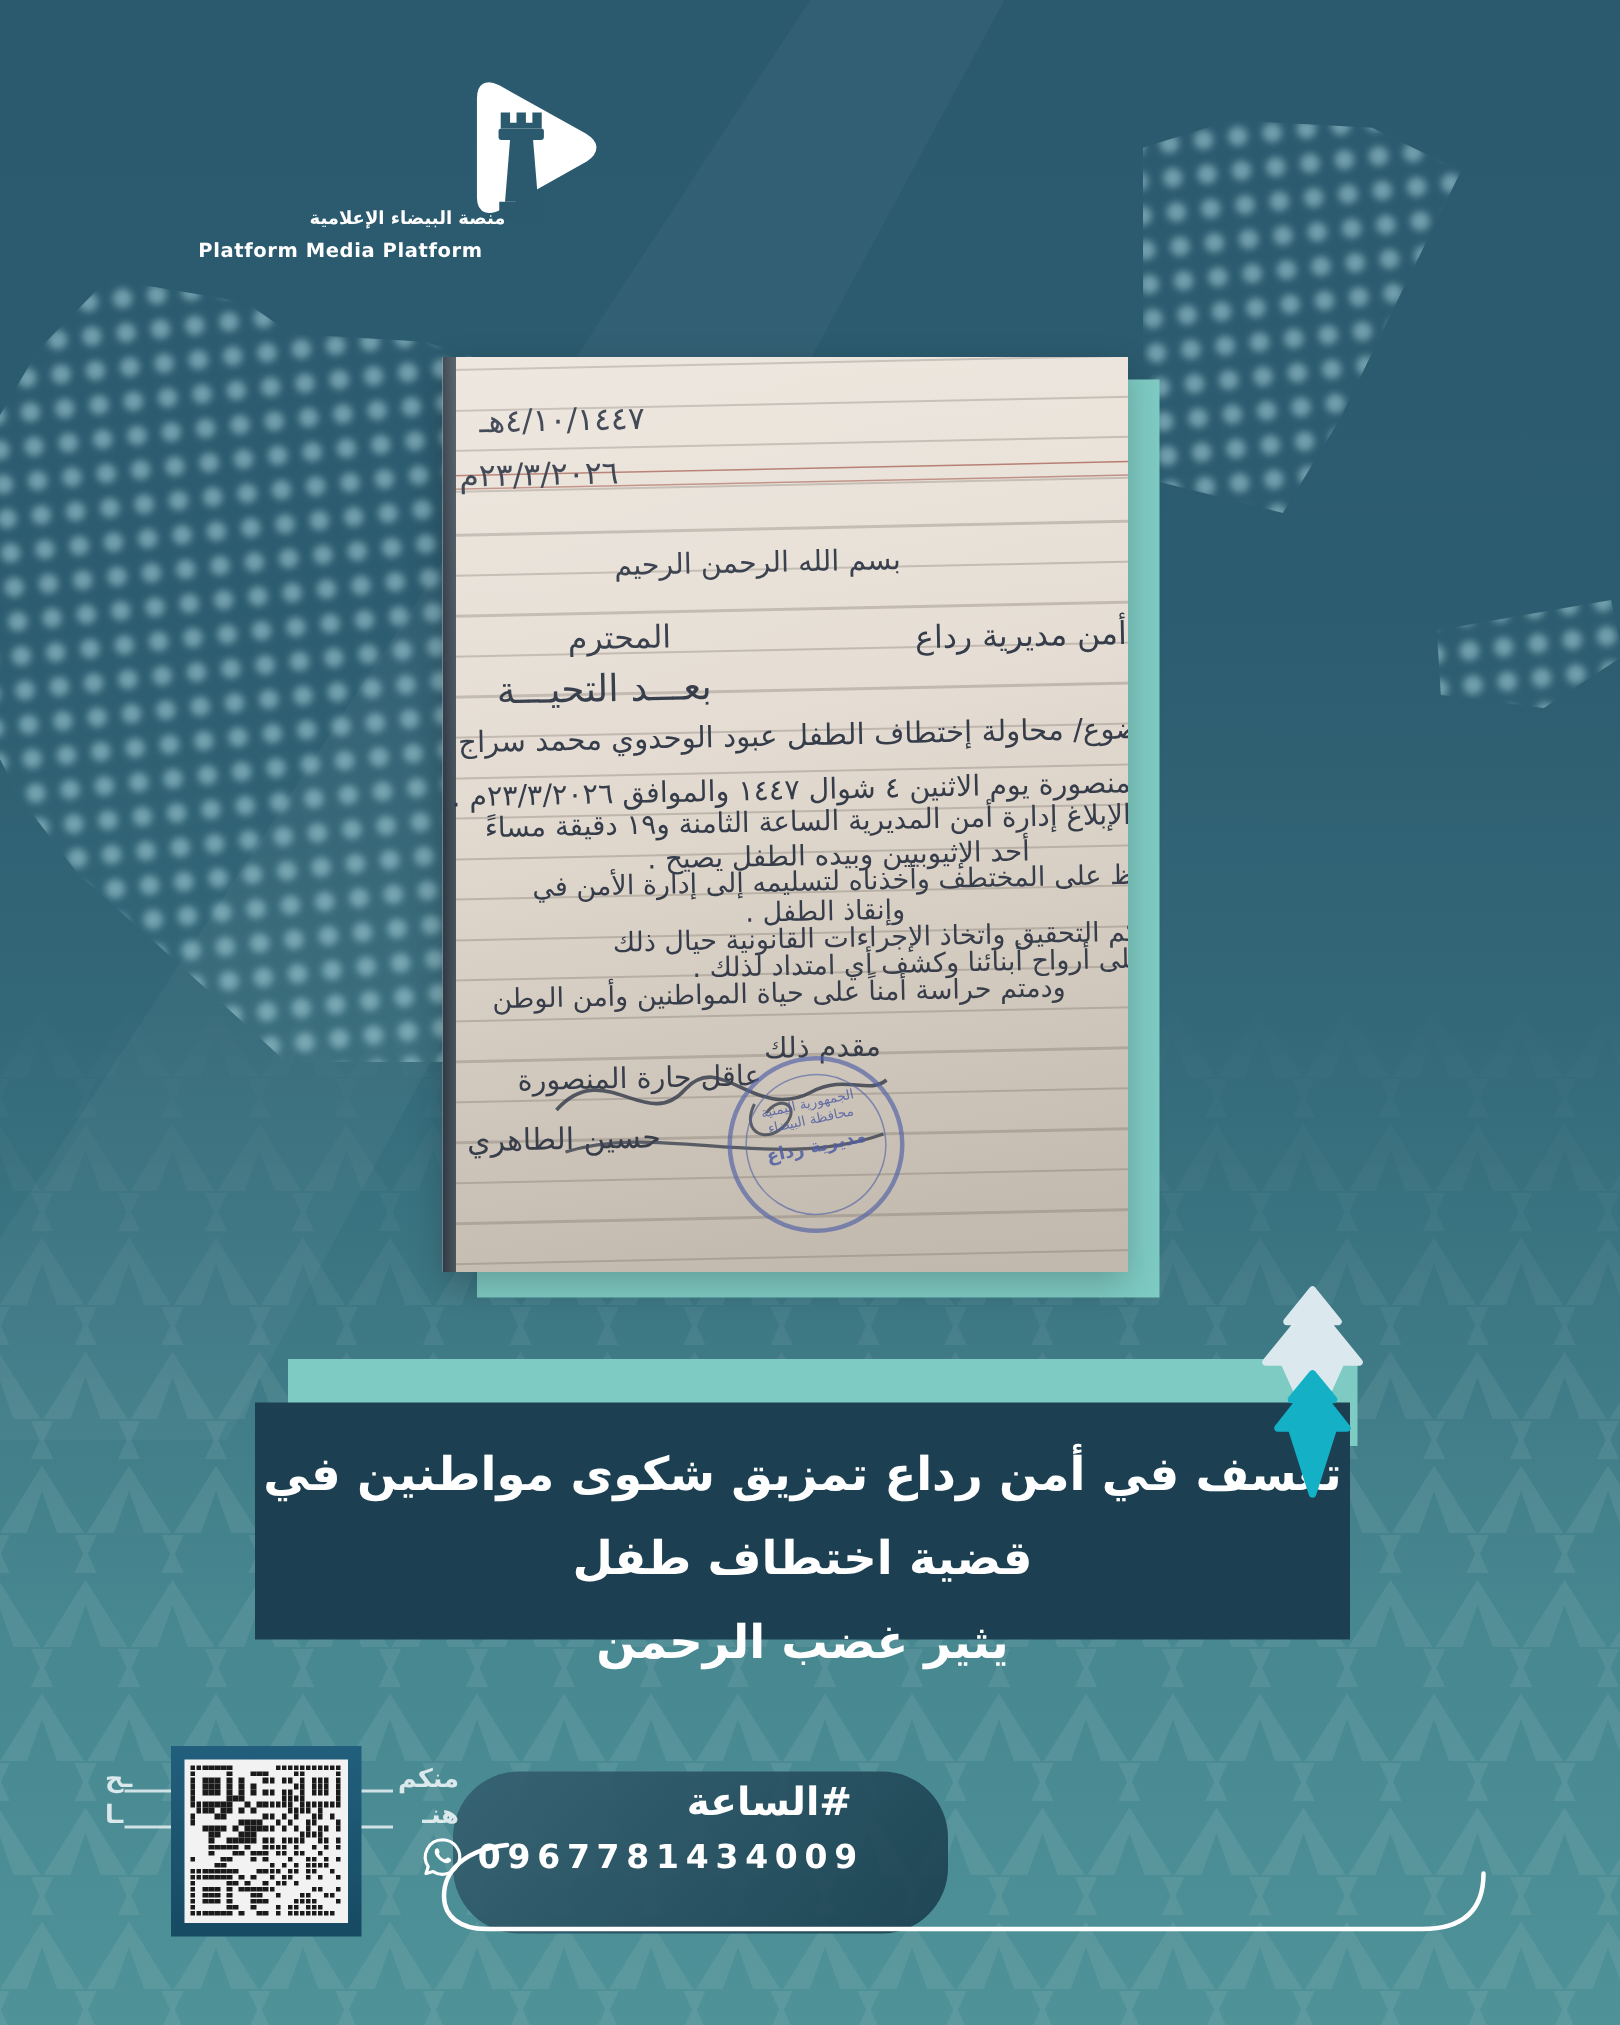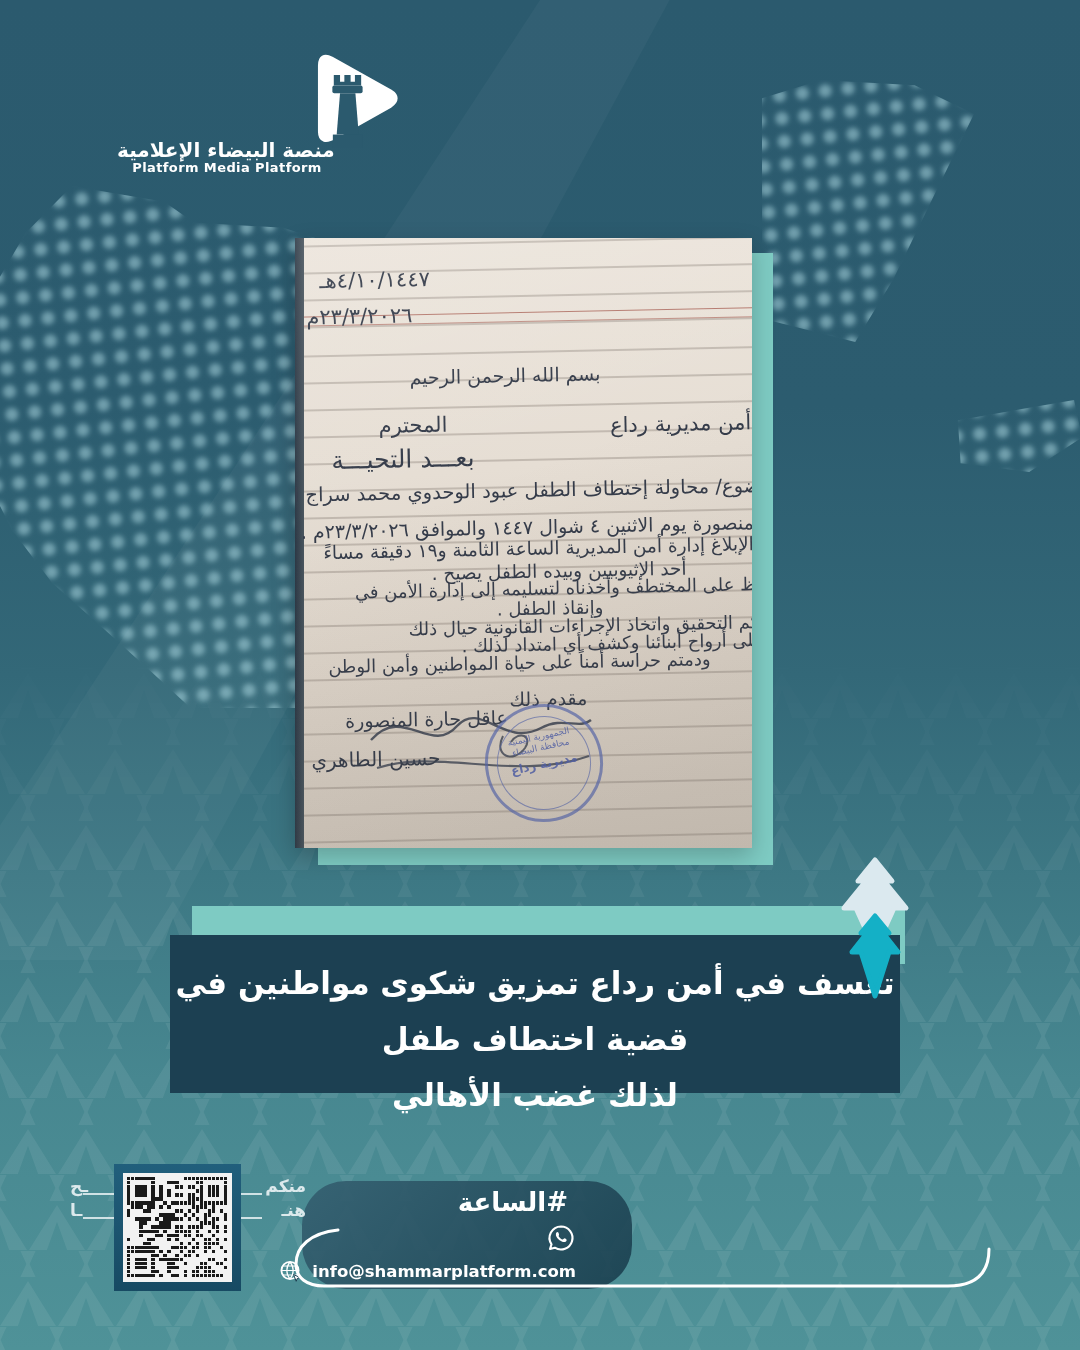--- a/index.html
+++ b/index.html
@@ -30,21 +30,21 @@
   #dotsLeft{left:-14px;top:186px;width:330px;height:522px;
        clip-path:polygon(26% 0,54% 3%,63% 7%,90% 8%,100% 10%,100% 100%,62% 100%,50% 93%,36% 85%,20% 76%,8% 66%,0 56%,0 22%,12% 9%);}
   #dotsTopRight{left:762px;top:80px;width:212px;height:262px;
        clip-path:polygon(0 7%,28% 0,72% 2%,100% 13%,80% 46%,62% 76%,44% 100%,0 91%);}
   #dotsSmall{left:950px;top:400px;width:132px;height:72px;
        clip-path:polygon(6% 28%,94% 0,100% 52%,60% 100%,8% 88%);}
   
   #logo{left:125px;top:50px;width:272px;height:132px;color:#fff;}
   #logoWord{position:absolute;right:92px;top:-6px;font-size:66px;font-weight:bold;line-height:1;}
   #logoPlay{position:absolute;right:-4px;top:0;}
-  #logoTagAr{position:absolute;right:60px;top:88px;width:220px;text-align:left;font-size:20px;font-weight:bold;}
+  #logoTagAr{position:absolute;right:60px;top:88px;width:220px;text-align:right;font-size:12px;font-weight:bold;}
   #logoTagEn{position:absolute;right:60px;top:110px;width:220px;text-align:center;font-size:13px;font-weight:bold;letter-spacing:.4px;}
   
   #mintRect{left:318px;top:253px;width:455px;height:612px;background:#7ecbc3;}
   #photo{left:295px;top:238px;width:457px;height:610px;overflow:hidden;
        background:linear-gradient(175deg,#ece5dc 0%,#e6ded4 38%,#dbd2c7 68%,#cdc4b9 100%);
        box-shadow:0 8px 22px rgba(0,0,0,.22);}
   #photoEdge{left:0;top:0;width:9px;height:610px;background:linear-gradient(90deg,#2c3845,#49555e);}
   #ruleLayer{left:-20px;top:-20px;right:-20px;bottom:-20px;transform:rotate(-1.2deg);
        background:repeating-linear-gradient(180deg,rgba(0,0,0,0) 0 25.5px,rgba(118,108,100,.32) 25.5px 27px);
        background-position:0 108px;}
@@ -353,21 +353,21 @@
       <div id="stampL3">مديرية رداع</div>
     </div>
   </div>
   <div id="photoTint" class="abs noptr"></div>
 </div>
 
 <div id="strip" class="abs"></div>
 <div id="banner" class="abs">
   <div id="headline">
     <div>تعسف في أمن رداع تمزيق شكوى مواطنين في قضية اختطاف طفل</div>
-    <div>لذلك غضب الأهالي</div>
+    <div>يثير غضب الرحمن</div>
   </div>
 </div>
 <div class="abs" style="left:836px;top:856px;z-index:6;">
   <svg width="78" height="148" viewBox="0 0 78 148">
     <path d="M39,4 L56,25 H48 L70,52 H58 L39,94 L20,52 H8 L30,25 H22 Z" fill="#dbe9ef" stroke="#dbe9ef" stroke-width="5" stroke-linejoin="round"></path>
     <path d="M39,60 L53,77 H47 L62,96 H53 L39,140 L25,96 H16 L31,77 H25 Z" fill="#14b0c6" stroke="#14b0c6" stroke-width="5" stroke-linejoin="round"></path>
   </svg>
 </div>
 
 <div class="abs scanLine" style="top:1176px;z-index:5;">
@@ -713,28 +713,19 @@
 
 <div id="pill" class="abs">
   <div id="hashtag">#الساعة</div>
   <div id="phoneRow" class="cRow">
     <span>
       <svg width="30" height="30" viewBox="0 0 30 30">
         <path d="M15,3.5 a11.5,11.5 0 1 1 -6.2,21.2 L4,26 L5.5,21.4 A11.5,11.5 0 0 1 15,3.5 Z" fill="none" stroke="#fff" stroke-width="2.1" stroke-linejoin="round"></path>
         <path d="M10.5,9.5 q1.4,-1 2.1,.6 q.8,1.6 .2,2.3 q-.5,.7 .8,2.2 q1.3,1.5 2.5,1.9 q.9,.3 1.6,-.7 q.9,-1 2.3,.2 q1.4,1.1 .2,2.2 q-1.6,1.6 -4.4,.4 q-2.8,-1.2 -4.6,-3.6 q-1.8,-2.4 -1.3,-4.2 q.2,-.9 .6,-1.3 Z" fill="#fff"></path>
       </svg>
     </span>
-  </div>
-  <div id="emailRow" class="cRow">
-    <span>
-      <svg width="25" height="25" viewBox="0 0 25 25">
-        <circle cx="12" cy="11.5" r="8.6" fill="none" stroke="#fff" stroke-width="1.8"></circle>
-        <path d="M3.6,11.5 h16.8 M12,3 a13,13 0 0 1 0,17 M12,3 a13,13 0 0 0 0,17 M5,7 h14 M5,16 h14" fill="none" stroke="#fff" stroke-width="1.2"></path>
-        <path d="M15.5,15.5 l6.5,3 l-2.8,1 l-1,2.8 Z" fill="#fff" stroke="#1c4052" stroke-width="1"></path>
-      </svg>
-    </span>
-    <span id="emailText">info@shammarplatform.com</span>
+    <span id="phoneText">0967781434009</span>
   </div>
 </div>
 
 <svg class="abs noptr" style="left:0;top:0;z-index:8;" width="1080" height="1350" viewBox="0 0 1080 1350">
   <path d="M338,1230 C310,1233 296,1247 296,1264 C296,1278 307,1286 324,1286 L948,1286 C974,1286 989,1275 989,1249" fill="none" stroke="#ffffff" stroke-width="3" stroke-linecap="round"></path>
 </svg>
 
 </body></html>

